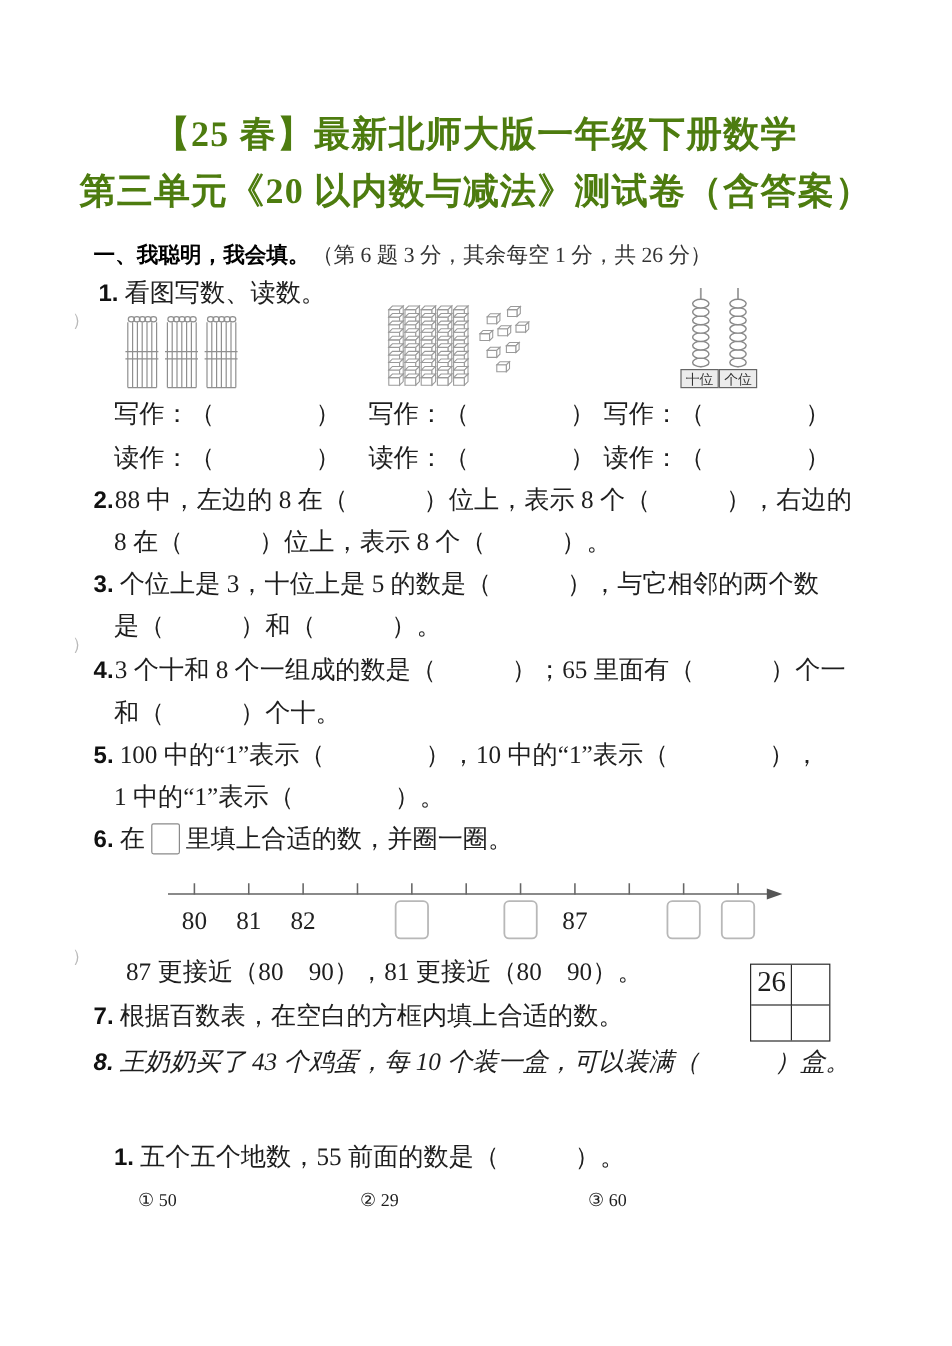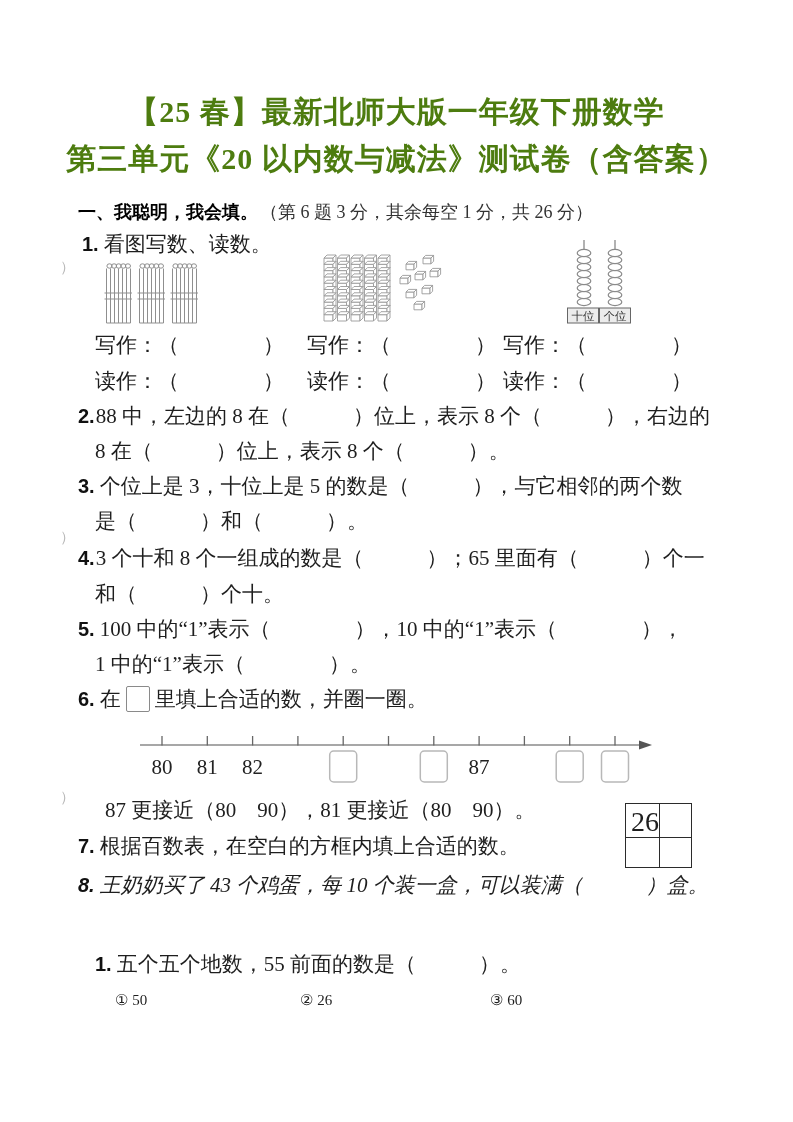--- a/index.html
+++ b/index.html
@@ -16,21 +16,21 @@
   .qnum{font-family:"Liberation Sans",sans-serif;font-weight:bold;font-size:20px;margin-right:5px;color:#111;}
   .sec-head{font-family:"Liberation Sans",sans-serif;font-weight:bold;font-size:18px;color:#000;margin-right:2px;}
   .sec-note{font-size:18px;color:#333;}
   .inline-box{display:inline-block;width:22px;height:24px;border:1.3px solid #8a8a8a;border-radius:2px;vertical-align:-6px;margin:0 5px;background:#fff;}
   .imgbox{position:absolute;}
   .hgrid{
     position:absolute;left:625px;top:803px;width:65px;height:63px;
     border:1.5px solid #2b2b2b;display:grid;grid-template-columns:34px 1fr;grid-template-rows:34px 1fr;
     background:#fff;
   }
-  .hgrid .cell{border-right:1px solid #2b2b2b;border-bottom:1px solid #2b2b2b;font-size:28px;padding:2px 0 0 5px;text-align:center;}
+  .hgrid .cell{border-right:1px solid #2b2b2b;border-bottom:1px solid #2b2b2b;font-size:24px;padding:2px 0 0 5px;}
   .hgrid .cell:nth-child(2n){border-right:none;}
   .hgrid .cell:nth-child(3),.hgrid .cell:nth-child(4){border-bottom:none;}
   .opt{position:absolute;font-size:15px;white-space:nowrap;}
   .footer{
     position:absolute;left:0;width:100%;top:1040px;text-align:center;
     font-family:"DejaVu Sans Mono",monospace;font-size:13px;color:#333;letter-spacing:2px;
   }
   .margin-mark{position:absolute;left:60px;color:#b9b9b9;font-size:15px;}
 </style>
 </head>
@@ -372,17 +372,17 @@
   <div class="line" style="left:78px;top:872px;font-style:italic;">
     <span class="qnum">8.</span><span>王奶奶买了 43 个鸡蛋，每 10 个装一盒，可以装满（　　　）盒。</span>
   </div>
 
 
   <div class="line" style="left:95px;top:951px;">
     <span class="qnum">1.</span><span>五个五个地数，55 前面的数是（　　　）。</span>
   </div>
 
   <div class="opt" style="left:115px;top:991px;">① 50</div>
-  <div class="opt" style="left:300px;top:991px;">② 26</div>
+  <div class="opt" style="left:300px;top:991px;">② 29</div>
   <div class="opt" style="left:490px;top:991px;">③ 60</div>
 
 
 </div>
 
 </body></html>

